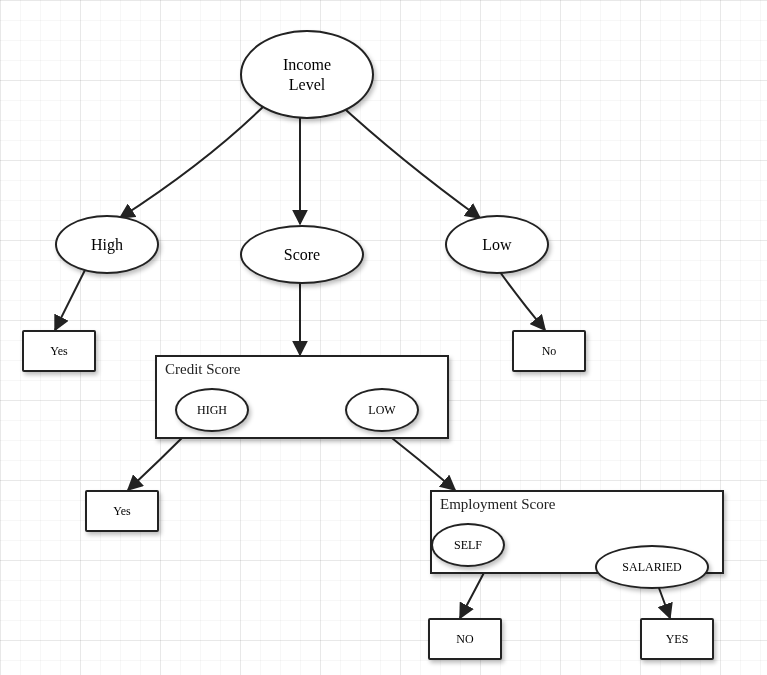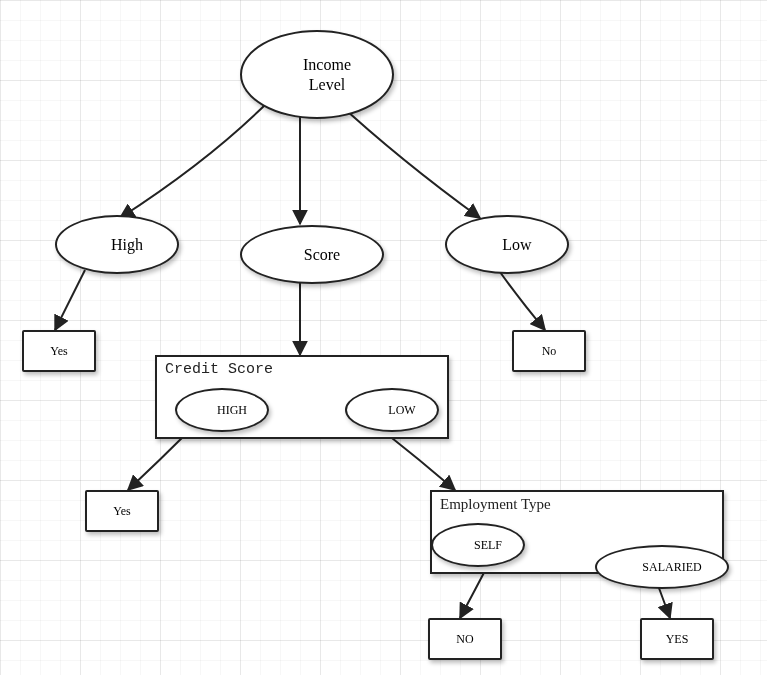--- a/index.html
+++ b/index.html
@@ -33,21 +33,21 @@
     background: #fff;
     border: 2px solid #222;
     display: flex;
     align-items: center;
     justify-content: center;
     text-align: center;
     font-size: 16px;
     line-height: 1.2;
     box-shadow: 2px 3px 4px rgba(0,0,0,0.25);
   }
-  .ellipse { border-radius: 50%; padding-left: 20px; }
+  .ellipse { border-radius: 50%; }
   .rect { border-radius: 2px; }
   .panel {
     position: absolute;
     background: #fff;
     border: 2px solid #222;
     box-shadow: 2px 3px 4px rgba(0,0,0,0.25);
   }
   .panel-title {
     position: absolute;
     font-size: 15px;
@@ -105,35 +105,35 @@
 
 <div class="node rect small" style="left:22px; top:330px; width:70px; height:38px;">
   <span>Yes</span>
 </div>
 
 <div class="node rect small" style="left:512px; top:330px; width:70px; height:38px;">
   <span>No</span>
 </div>
 
 <div class="panel" style="left:155px; top:355px; width:290px; height:80px;">
-  <div class="panel-title" style="left:8px; top:4px;font-family:Liberation Mono, monospace;">Credit Score</div>
+  <div class="panel-title" style="left:8px; top:4px;">Credit Score</div>
 </div>
 <div class="node ellipse small" style="left:175px; top:388px; width:70px; height:40px;">
   <span>HIGH</span>
 </div>
 <div class="node ellipse small" style="left:345px; top:388px; width:70px; height:40px;">
   <span>LOW</span>
 </div>
 
 <div class="node rect small" style="left:85px; top:490px; width:70px; height:38px;">
   <span>Yes</span>
 </div>
 
 <div class="panel" style="left:430px; top:490px; width:290px; height:80px;">
-  <div class="panel-title" style="left:8px; top:4px;">Employment Type</div>
+  <div class="panel-title" style="left:8px; top:4px;">Employment Score</div>
 </div>
 <div class="node ellipse small" style="left:431px; top:523px; width:70px; height:40px;">
   <span>SELF</span>
 </div>
 <div class="node ellipse small" style="left:595px; top:545px; width:110px; height:40px;">
   <span>SALARIED</span>
 </div>
 
 <div class="node rect small" style="left:428px; top:618px; width:70px; height:38px;">
   <span>NO</span>

